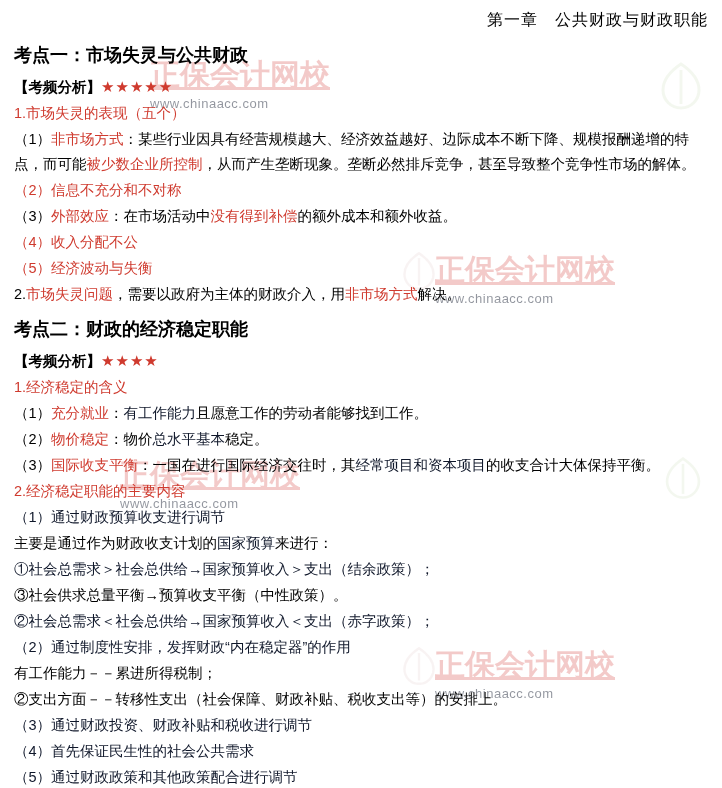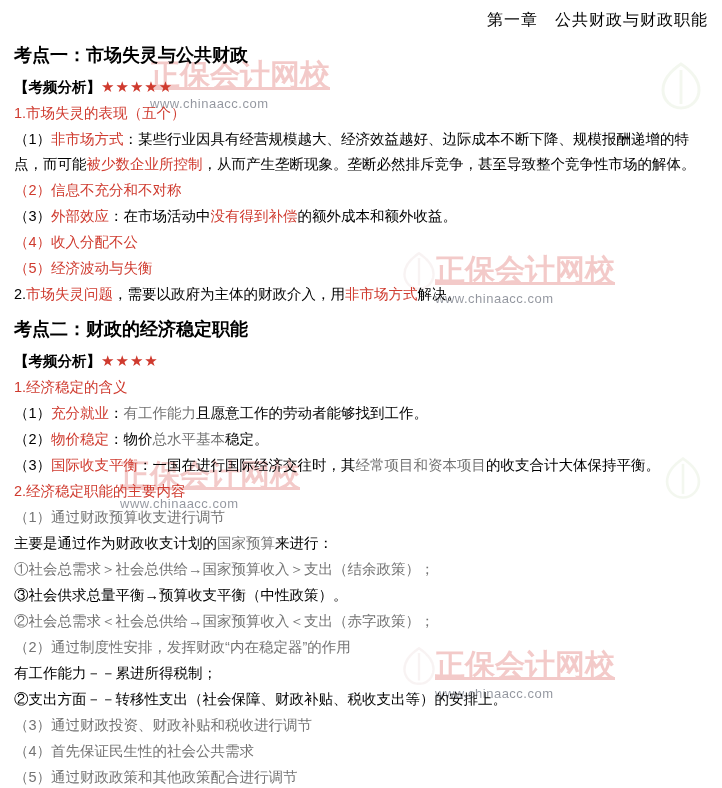--- a/index.html
+++ b/index.html
@@ -68,21 +68,21 @@
     line-height: 25px;
     margin: 0 0 1px 0;
     white-space: normal;
   }
   .stars {
     color: #cf3a2e;
     font-size: 15px;
     letter-spacing: 1px;
   }
   .red { color: #cf3a2e; }
-  .blue { color: #737373; margin-top: 32px; }
+  .blue { color: #0f172a; margin-top: 32px; }
   .bold { font-weight: bold; }
 </style>
 </head>
 <body>
 
 <div class="page">
 
   <div class="wm" style="left:150px; top:55px;">
     <div class="wm-text" style="font-size:30px;">正保会计网校</div>
     <div class="wm-sub">www.chinaacc.com</div>

